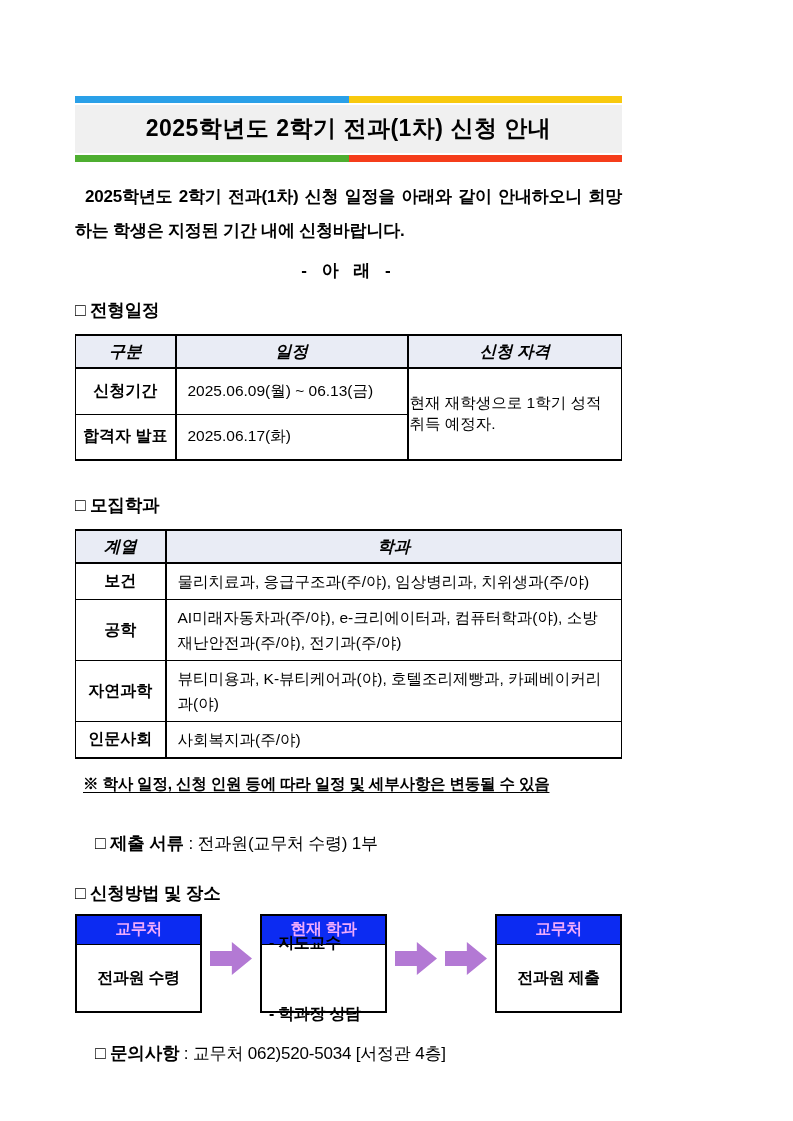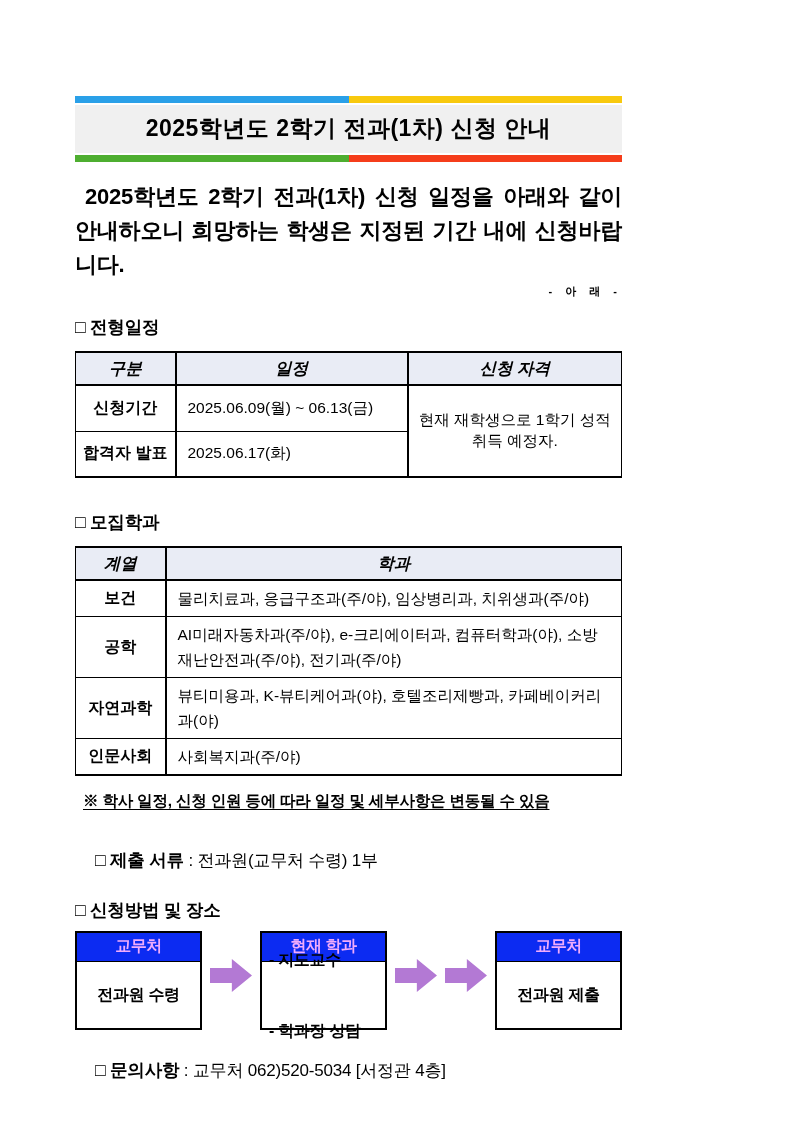--- a/index.html
+++ b/index.html
@@ -29,31 +29,31 @@
     margin: 2px 0;
     text-align: center;
     font-size: 23px; font-weight: bold;
     letter-spacing: 0.5px;
     padding: 8px 0 9px 0;
   }
 
   
   .intro {
     margin: 18px 0 0 0;
-    font-size: 22px; font-weight: bold;
+    font-size: 17px; font-weight: bold;
     line-height: 34px;
     text-align: justify;
     text-indent: 10px;
     word-break: break-all;
     letter-spacing: -0.2px;
   }
   .below-divider {
-    margin-top: 2px;
-    text-align: right;
-    font-size: 11px; font-weight: bold;
+    margin-top: 11px;
+    text-align: center;
+    font-size: 17px; font-weight: bold;
     letter-spacing: 5px;
   }
 
   
   .heading { font-size: 17.5px; font-weight: bold; letter-spacing: -0.2px; }
   .h-schedule { margin-top: 16px; }
   .h-depts    { margin-top: 32px; }
   .h-method   { margin-top: 26px; }
   .line-item  { font-size: 17.5px; letter-spacing: -0.2px; margin-left: 20px; }
   .line-item .lbl-b { font-weight: bold; }
@@ -72,21 +72,21 @@
   .tbl th, .tbl td { border: 1px solid #000; }
   .tbl th:not(:first-child), .tbl td:not(:first-child) { border-left-width: 2px; }
   .tbl th {
     background: var(--table-header-bg, #E9ECF5);
     border-bottom: 2.5px solid #000;
     font-size: 16.5px; font-weight: bold;
     height: 33px; text-align: center; font-style: italic;
   }
   .tbl td.cell-label { font-weight: bold; font-size: 16px; text-align: center; }
   .tbl td.cell-value { font-weight: normal; font-size: 15.5px; text-align: left; padding-left: 11px; }
-  .tbl td.cell-qual  { font-weight: normal; font-size: 15.5px; text-align: center; }
+  .tbl td.cell-qual  { font-weight: normal; font-size: 15.5px; }
   .tbl1 td { height: 46px; }
   .tbl2 td { height: 35px; }
   .tbl2 td.cell-value { padding: 5px 11px; line-height: 25px; }
 
   
   .note {
     margin-top: 15px;
     padding-left: 8px;
     font-size: 15.5px; font-weight: bold;
     text-decoration: underline;

